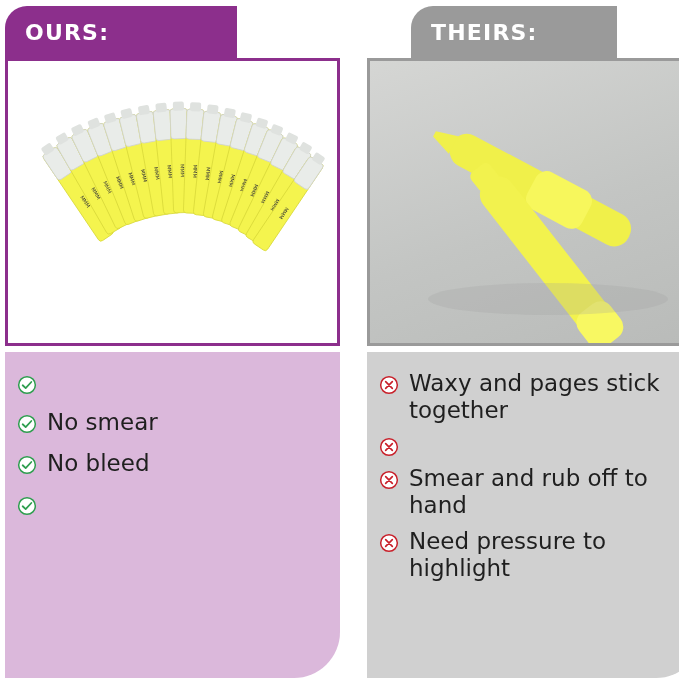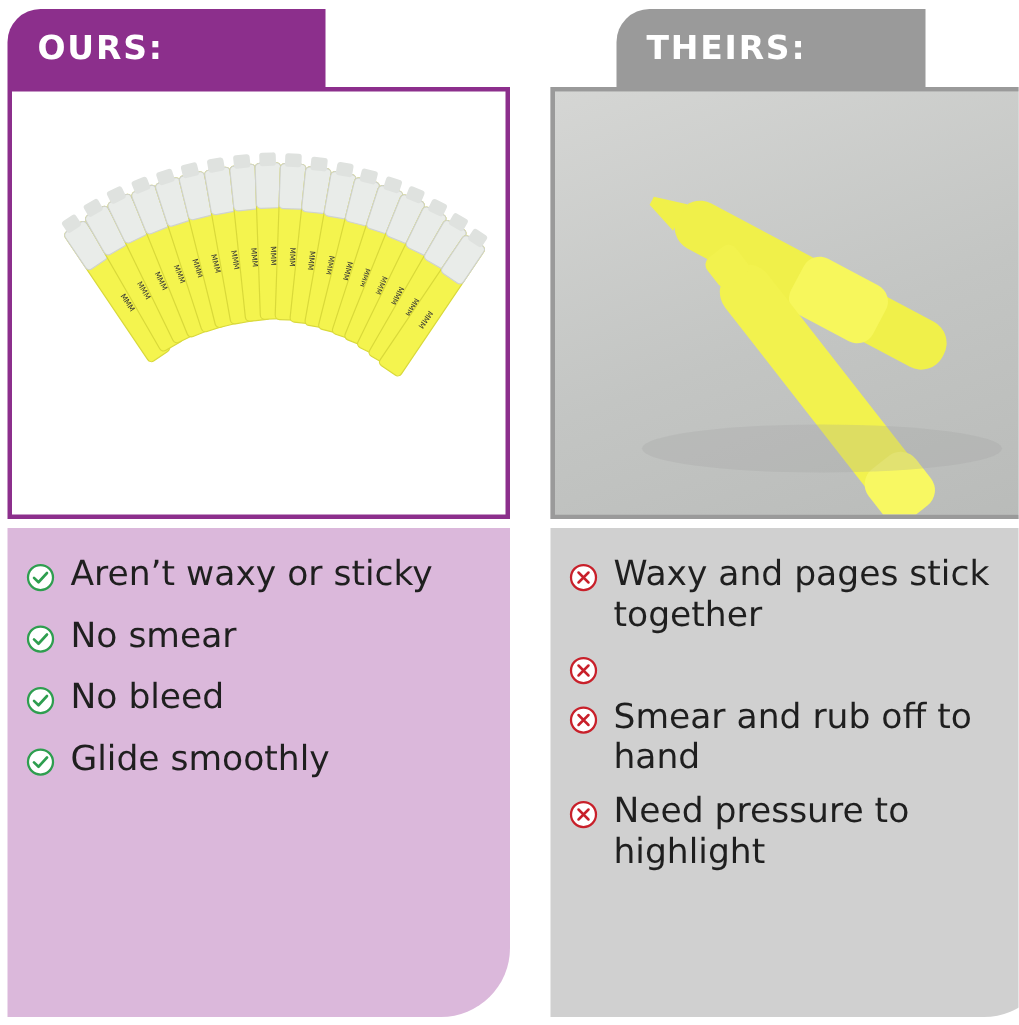--- a/index.html
+++ b/index.html
@@ -28,21 +28,21 @@
     height: 683px;
   }
   .col-left  { left: 5px; }
   .col-right { left: 367px; }
 
   
   .banner {
     position: absolute;
     top: 6px;
     left: 0;
-    width: 212px;
+    width: 232px;
     height: 52px;
     border-top-left-radius: 22px;
     display: flex;
     align-items: center;
   }
   .banner-purple { background: #8c2f8c; }
   .banner-grey   { background: #9a9a9a; width: 206px; margin-left: 44px; }
   .banner-title {
     color: #ffffff;
     font-weight: bold;
@@ -260,21 +260,20 @@
       </div>
     </div>
 
     <div class="panel panel-left">
 
       <div class="item">
         <svg class="mark" viewBox="0 0 24 24">
           <circle cx="12" cy="12" r="10" fill="#ffffff" stroke="#2e9e4f" stroke-width="1.8"></circle>
           <path d="M6.8 12.3 L10.4 15.8 L17.2 8.4" fill="none" stroke="#2e9e4f" stroke-width="2.1" stroke-linecap="round" stroke-linejoin="round"></path>
         </svg>
-        <div class="item-text">Aren’t waxy or sticky</div>
       </div>
 
       <div class="item">
         <svg class="mark" viewBox="0 0 24 24">
           <circle cx="12" cy="12" r="10" fill="#ffffff" stroke="#2e9e4f" stroke-width="1.8"></circle>
           <path d="M6.8 12.3 L10.4 15.8 L17.2 8.4" fill="none" stroke="#2e9e4f" stroke-width="2.1" stroke-linecap="round" stroke-linejoin="round"></path>
         </svg>
         <div class="item-text">No smear</div>
       </div>
 
@@ -284,21 +283,20 @@
           <path d="M6.8 12.3 L10.4 15.8 L17.2 8.4" fill="none" stroke="#2e9e4f" stroke-width="2.1" stroke-linecap="round" stroke-linejoin="round"></path>
         </svg>
         <div class="item-text">No bleed</div>
       </div>
 
       <div class="item">
         <svg class="mark" viewBox="0 0 24 24">
           <circle cx="12" cy="12" r="10" fill="#ffffff" stroke="#2e9e4f" stroke-width="1.8"></circle>
           <path d="M6.8 12.3 L10.4 15.8 L17.2 8.4" fill="none" stroke="#2e9e4f" stroke-width="2.1" stroke-linecap="round" stroke-linejoin="round"></path>
         </svg>
-        <div class="item-text">Glide smoothly</div>
       </div>
 
     </div>
   </div>
 
   <div class="col col-right">
 
     <div class="banner banner-grey">
       <span class="banner-title">THEIRS:</span>
     </div>

